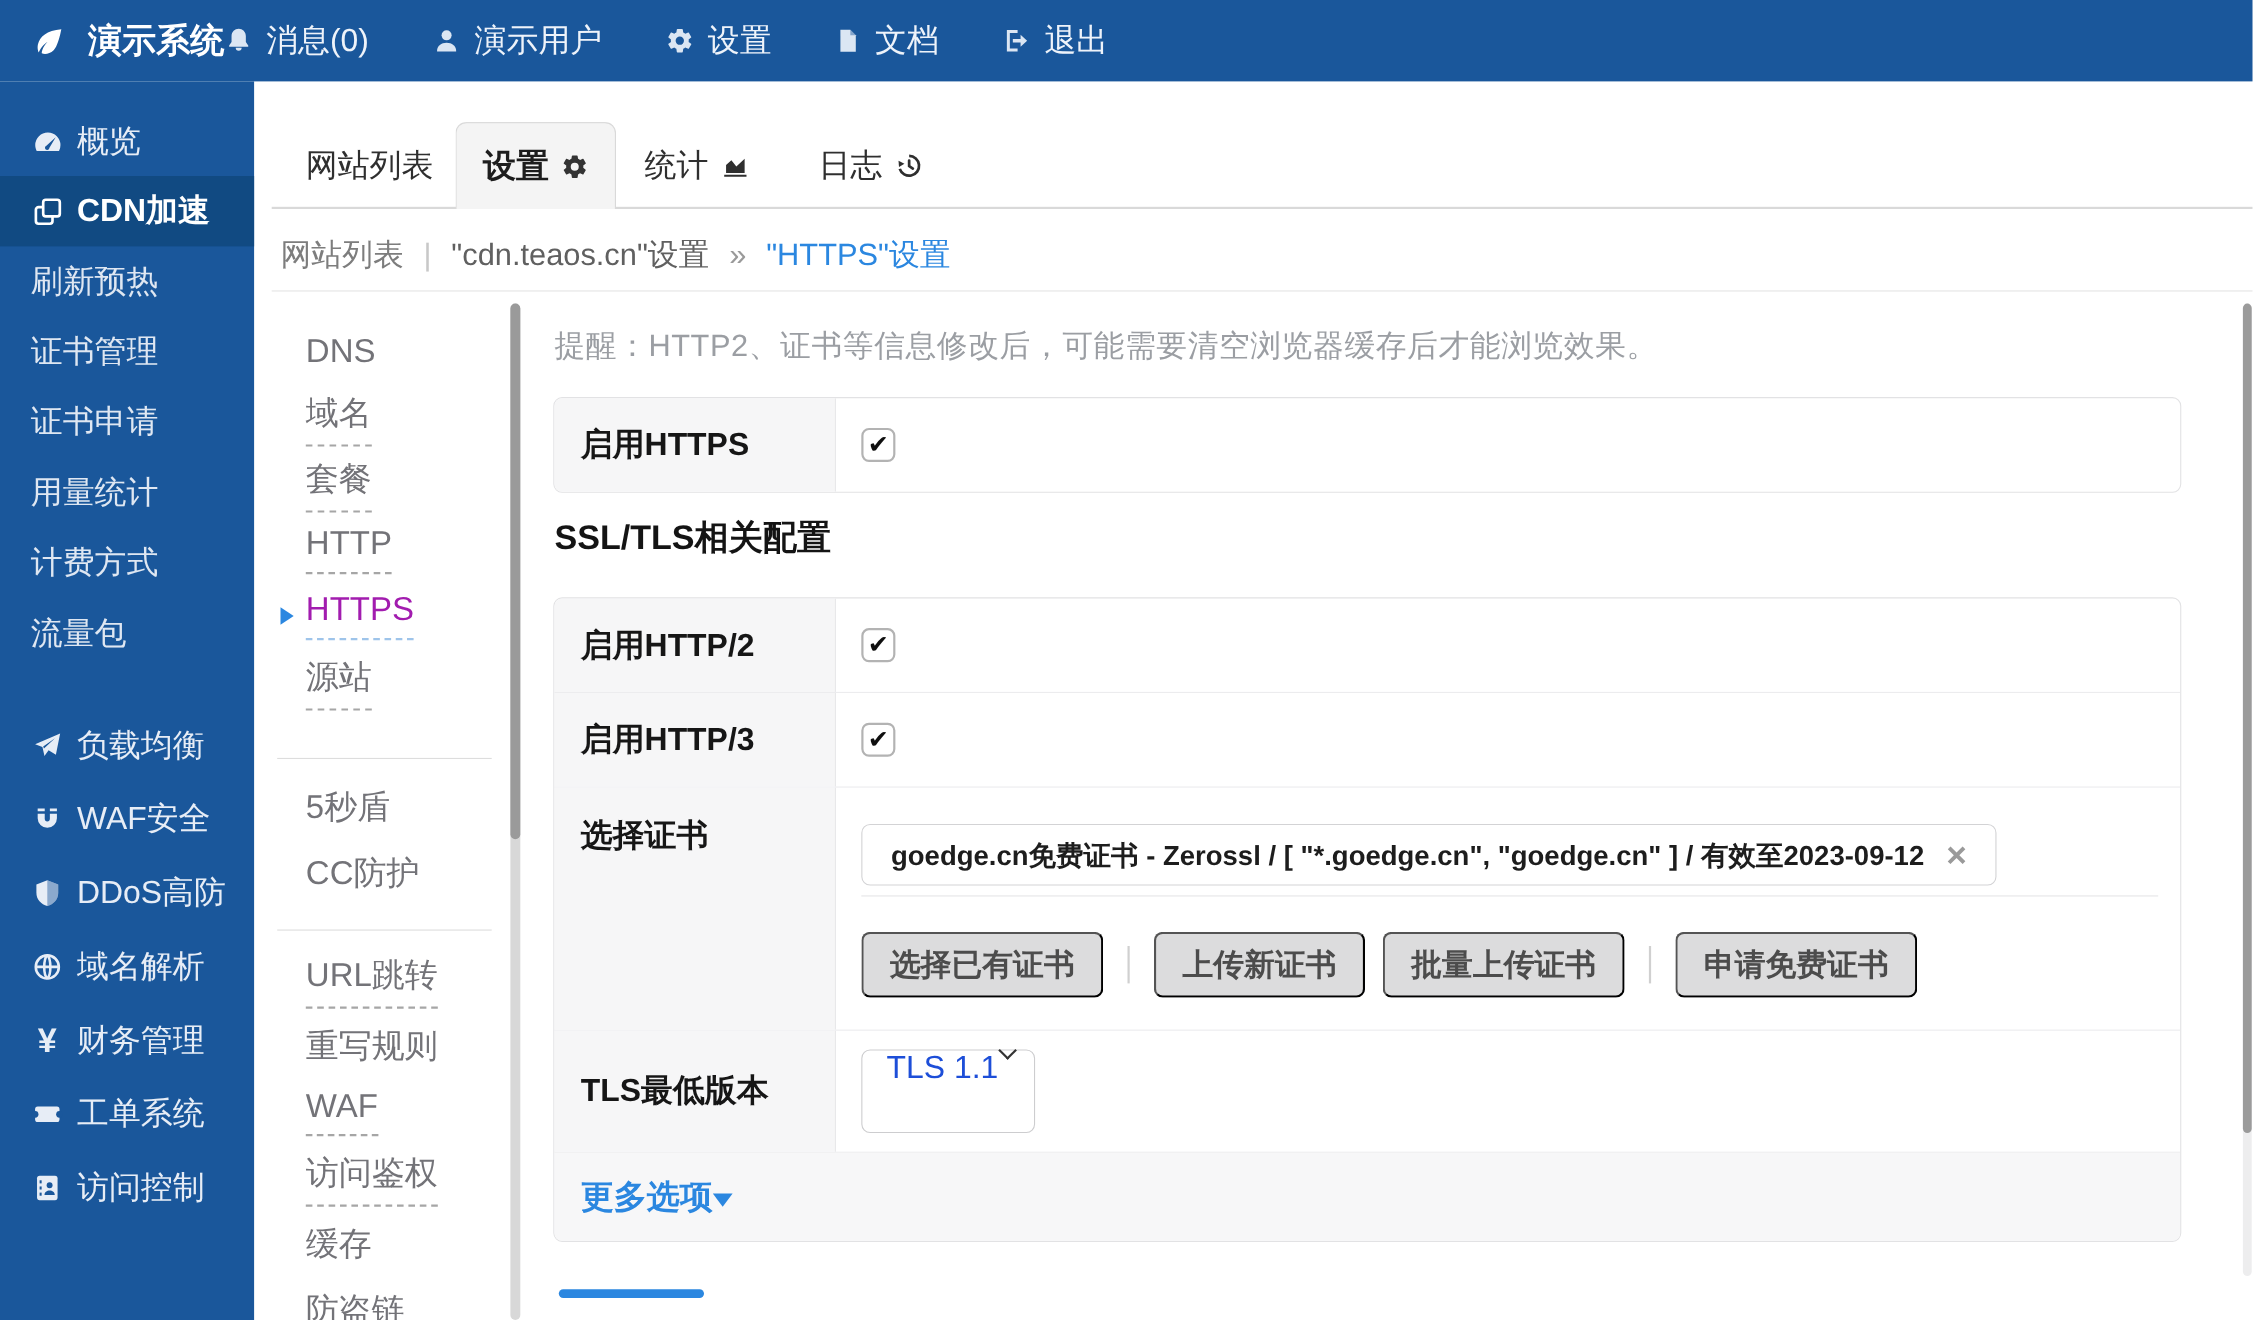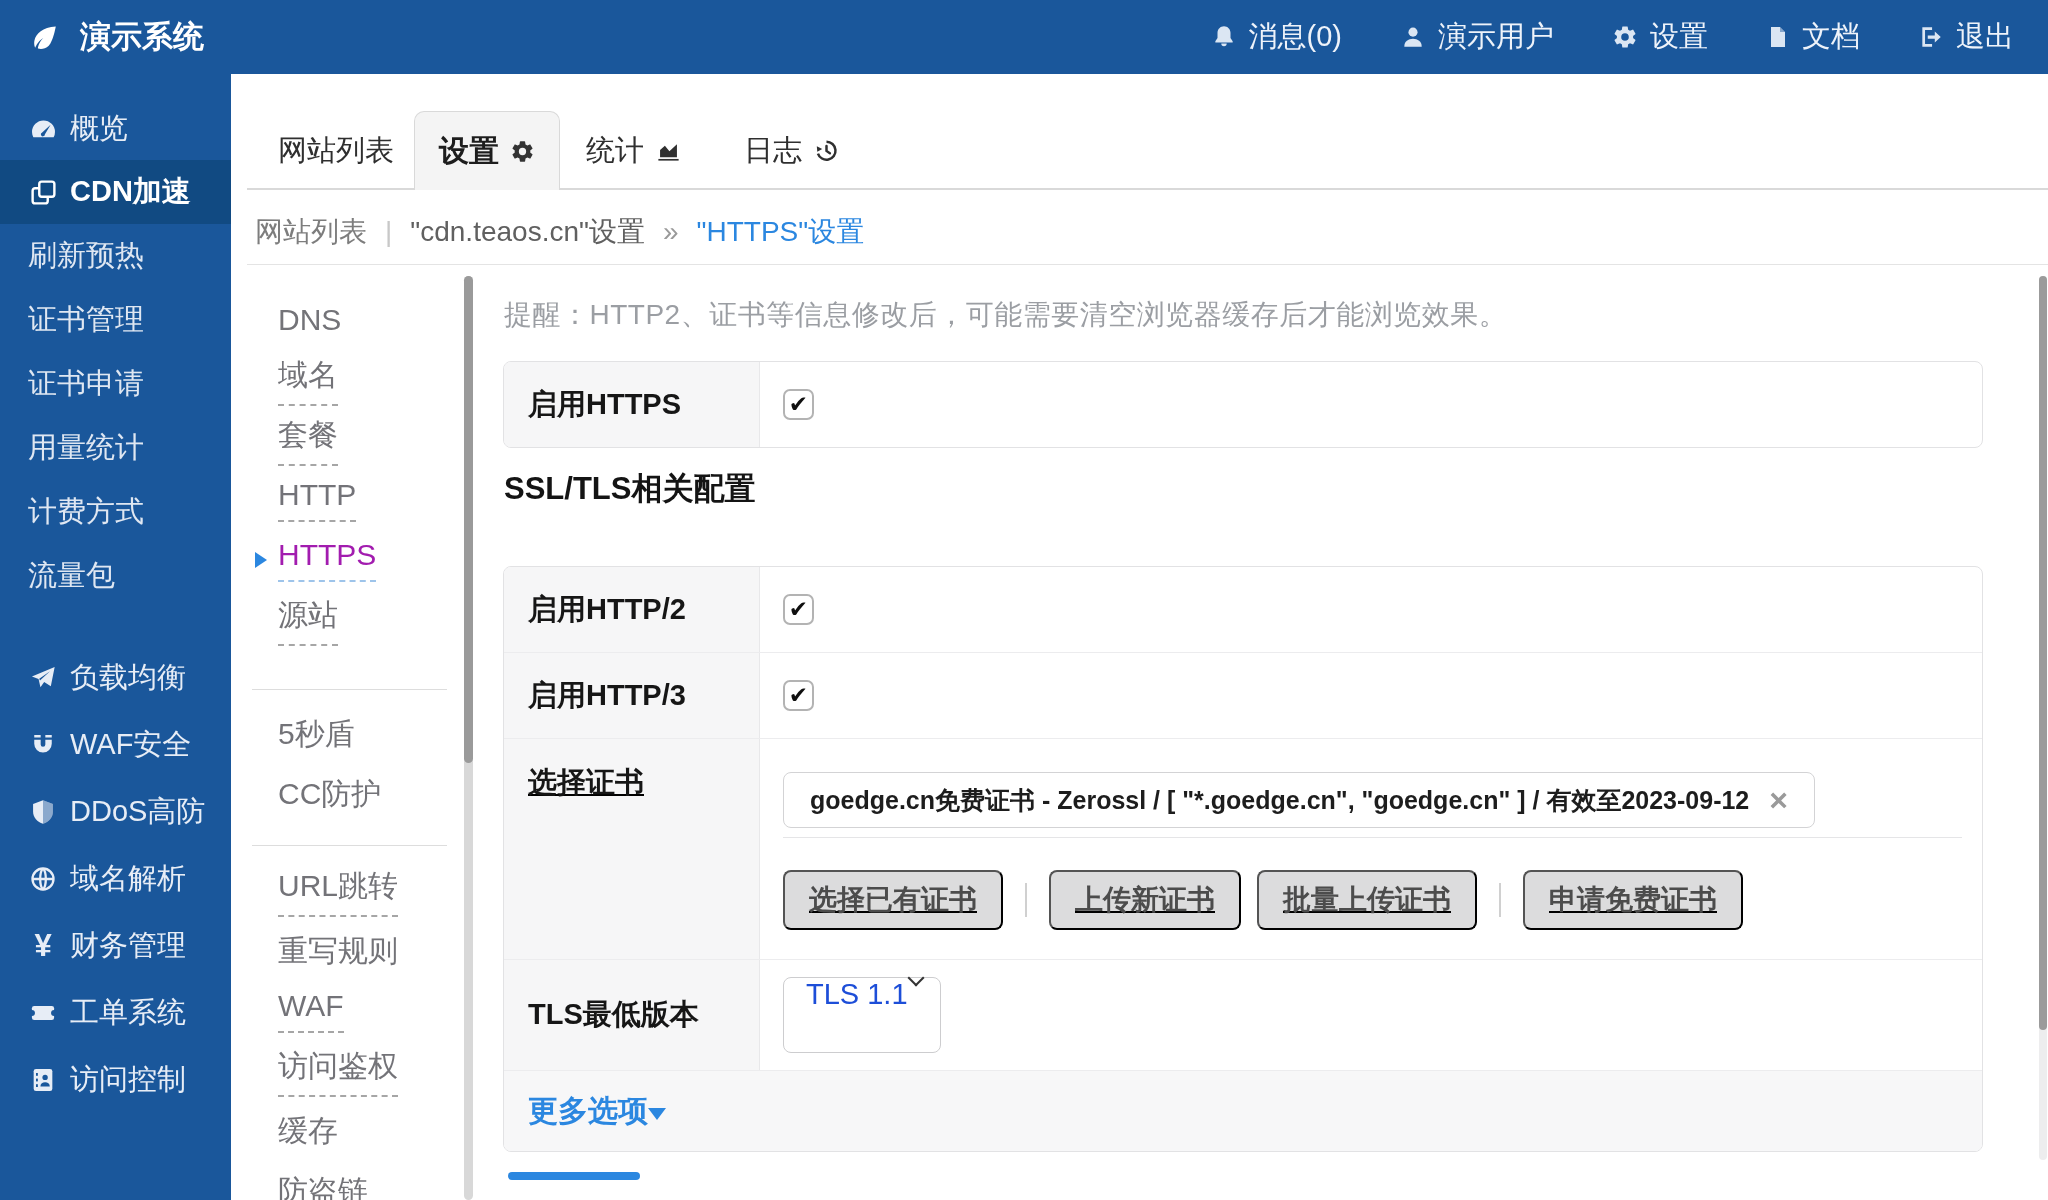--- a/index.html
+++ b/index.html
@@ -2,21 +2,21 @@
 <html><head>
 <meta charset="utf-8">
 <style>
   * { margin:0; padding:0; box-sizing:border-box; }
   html,body { width:2048px; height:1200px; overflow:hidden; }
   body { font-family:"Liberation Sans","DejaVu Sans",sans-serif; background:#fff; }
   #app { position:relative; width:2048px; height:1200px; background:#fff; overflow:hidden; }
 
   
   .topbar { position:absolute; left:0; top:0; width:2048px; height:74px; background:#1A579B;
-            display:flex; align-items:center; justify-content:space-between; padding:0 34px 0 30px; z-index:5; }
+            display:flex; align-items:center; padding:0 34px 0 30px; z-index:5; }
   .brand { display:flex; align-items:center; gap:20px; color:#fff; font-size:31px; font-weight:600; }
   .brand svg { display:block; }
   .topnav { display:flex; align-items:center; gap:58px; }
   .tn-item { display:flex; align-items:center; gap:12px; color:#eef3fa; font-size:29px; cursor:pointer; }
   .tn-item svg { display:block; }
 
   
   .sidebar { position:absolute; left:0; top:74px; width:231px; height:1126px; background:#1A579B; padding-top:24px; z-index:4; }
   .side-item { display:flex; align-items:center; gap:12px; padding-left:28px; color:#e7edf6; font-size:29px; cursor:pointer; }
   .side-item .sicon { width:30px; display:flex; justify-content:center; }
@@ -59,27 +59,27 @@
   .sn-div2 { height:1px; background:#dddddd; margin:21px 14px 15px 5px; }
 
   .sn-scroll { position:absolute; left:233px; top:202px; width:9px; height:924px; background:#d8d8d8; border-radius:5px; cursor:pointer; }
   .sn-thumb { width:9px; height:487px; background:#9a9a9a; border-radius:5px; }
 
   
   .notice { position:absolute; left:273px; top:222px; font-size:28px; color:#9b9ea3; letter-spacing:0.5px; }
 
   .cfg { position:absolute; left:272px; width:1480px; background:#fff; border:1.5px solid #e2e2e4; border-radius:8px; overflow:hidden; }
   .cfg1 { top:287px; }
-  .cfg2 { top:492px; }
+  .cfg2 { top:469px; }
   .crow { display:flex; border-bottom:1px solid #ececee; }
   .cfg .crow:last-child { border-bottom:none; }
   .clabel { flex:0 0 256px; background:#f6f6f7; border-right:1px solid #e8e8ea; padding-left:24px;
             display:flex; align-items:center; font-size:29px; font-weight:700; color:#161616; }
   .cvalue { flex:1; display:flex; align-items:center; padding-left:23px; }
-  .row-h85 { height:85px; } .row-h86 { height:86px; } .row-h221 { height:221px;text-decoration:underline; } .row-h111 { height:111px; }
+  .row-h85 { height:85px; } .row-h86 { height:86px; } .row-h221 { height:221px; } .row-h111 { height:111px; }
   .row-h221 .clabel { align-items:flex-start; padding-top:24px; }
   .cfoot { height:80px; background:#f7f7f8; display:flex; align-items:center; padding-left:24px; }
 
   .checkbox { width:31px; height:31px; border:2px solid #b3b3b3; border-radius:7px; background:#fff;
               display:flex; align-items:center; justify-content:center; font-size:23px; font-weight:700; color:#0f0f0f; line-height:1; cursor:pointer; }
 
   .sec-title { position:absolute; left:273px; top:394px; font-size:31px; font-weight:700; color:#141414; }
 
   .cert-value { display:block; padding:33px 20px 0 23px; width:100%; }
   .cert-pill { display:inline-flex; align-items:center; gap:20px; height:56px; padding:0 26px;

